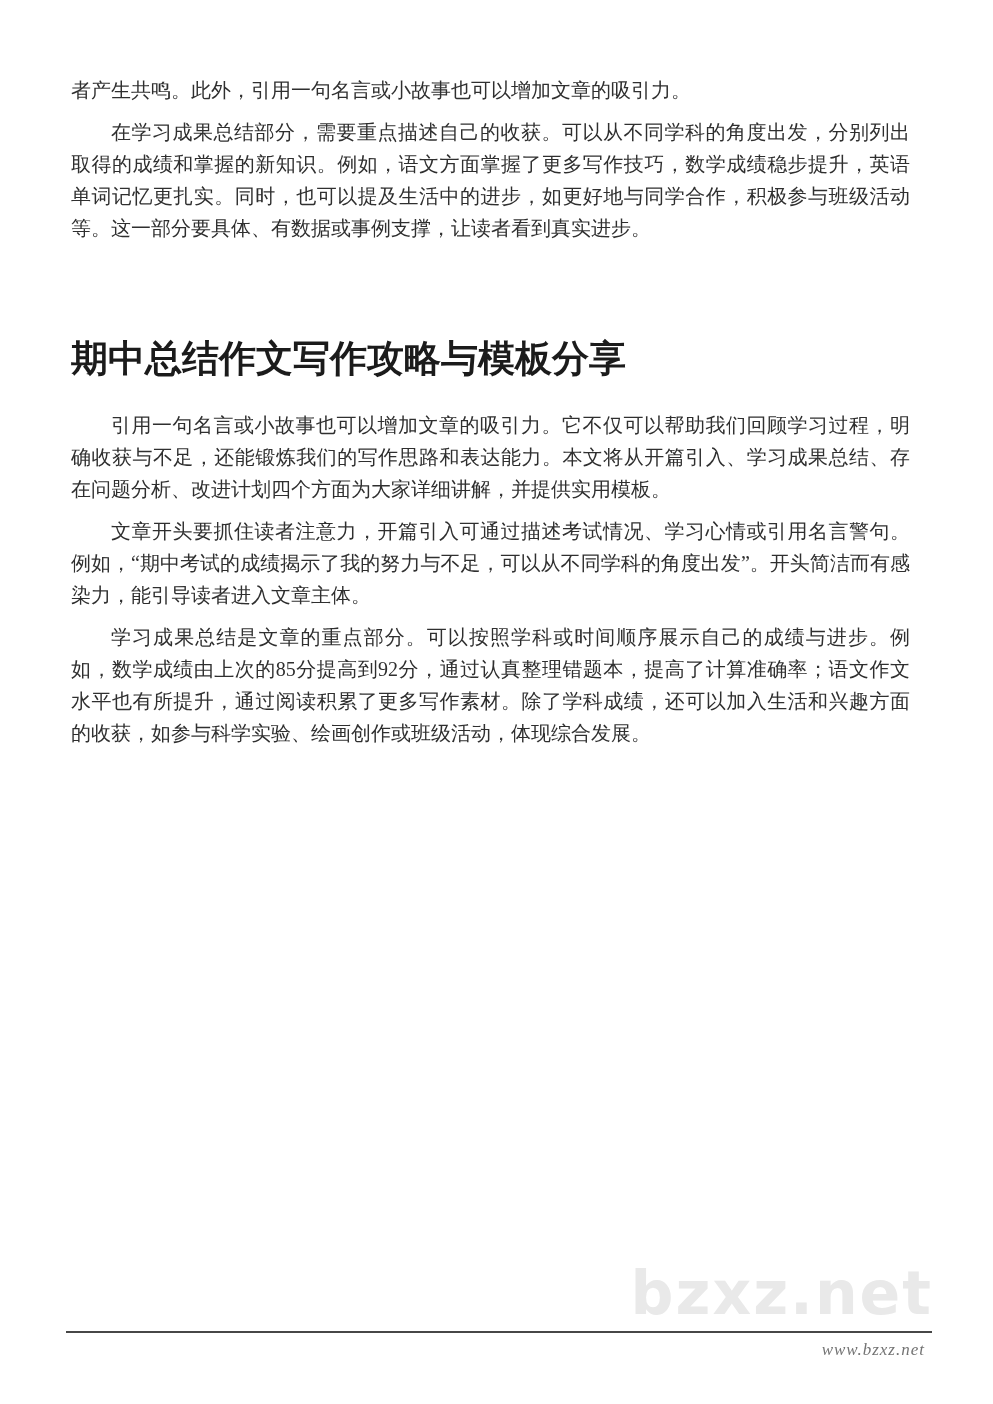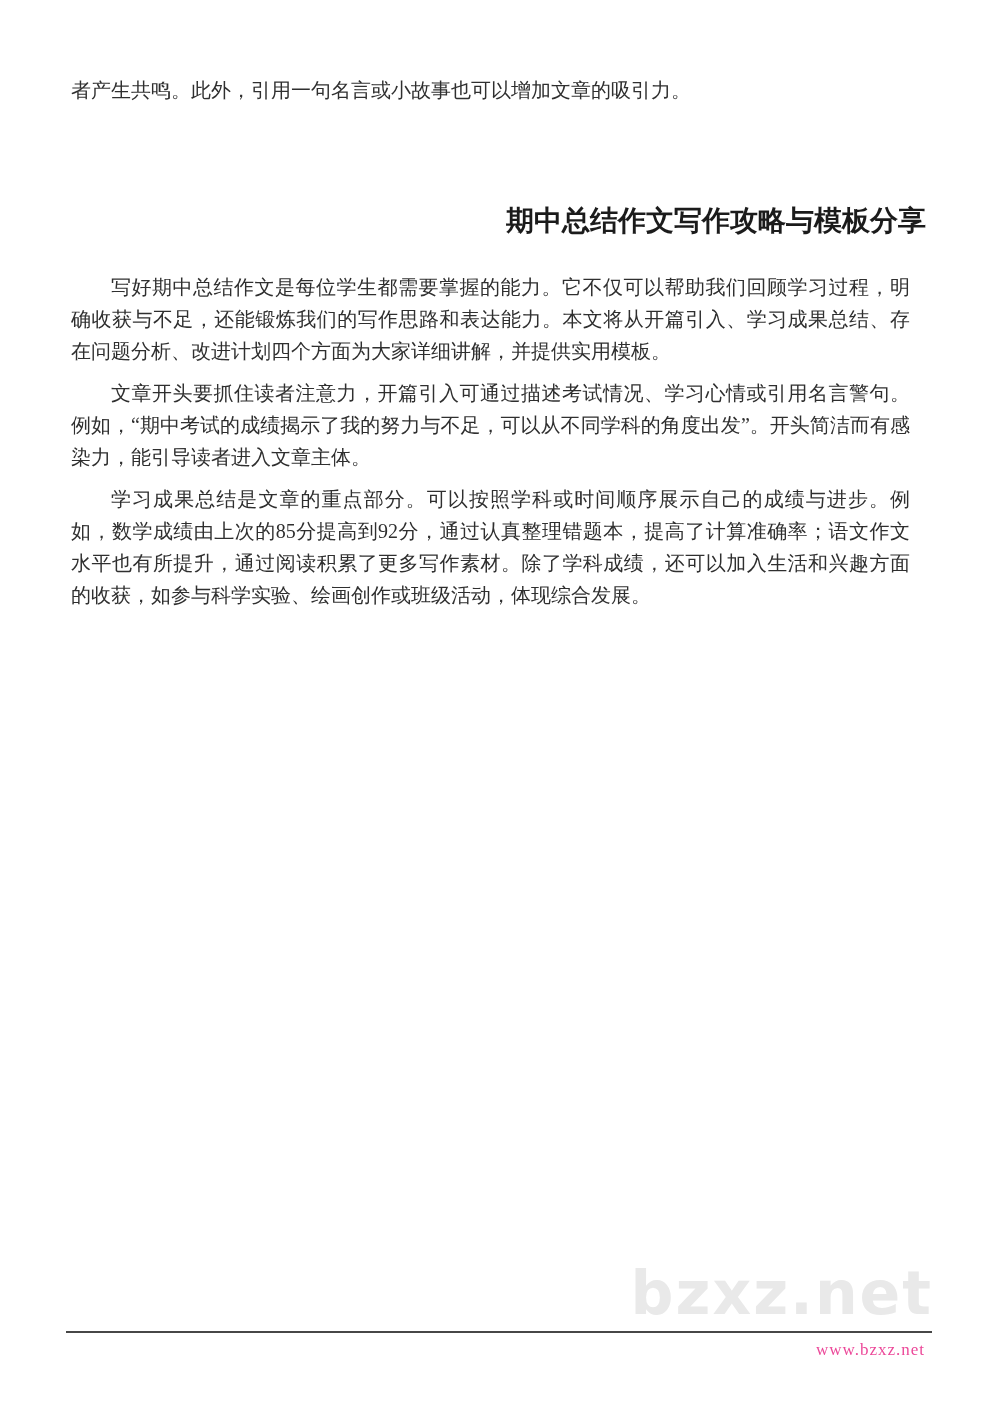--- a/index.html
+++ b/index.html
@@ -38,67 +38,69 @@
     line-height: 32px;
     text-align: justify;
   }
   .para {
     margin: 0 16px 10px 0;
   }
   .para.indent {
     text-indent: 2em;
   }
   .doc-title {
-    font-size: 28px;
+    font-size: 37px;
     font-weight: bold;
     color: #1b1b1b;
-    text-align: right;
+    text-align: left;
     text-indent: 0;
     line-height: 40px;
     margin: 95px 0 30px 0;
   }
   .footer-rule {
     position: absolute;
     left: 66px;
     top: 1331px;
     width: 866px;
     height: 0;
     border-top: 2px solid #474747;
     z-index: 2;
   }
   .footer-url {
     position: absolute;
     top: 1340px;
     right: 68px;
     z-index: 2;
     font-family: "Liberation Serif", "DejaVu Serif", serif;
+    font-style: italic;
     font-size: 17px;
     letter-spacing: 1px;
-    color: #ec4899;
+    color: #737373;
   }
 </style>
 </head>
 <body>
 
 <div class="page">
 
   <div class="watermark">bzxz.net</div>
 
   <div class="content">
 
     <p class="para">者产生共鸣。此外，引用一句名言或小故事也可以增加文章的吸引力。</p>
 
+    <p class="para indent">在学习成果总结部分，需要重点描述自己的收获。可以从不同学科的角度出发，分别列出取得的成绩和掌握的新知识。例如，语文方面掌握了更多写作技巧，数学成绩稳步提升，英语单词记忆更扎实。同时，也可以提及生活中的进步，如更好地与同学合作，积极参与班级活动等。这一部分要具体、有数据或事例支撑，让读者看到真实进步。</p>
 
 
 
 
 
     <h1 class="doc-title">期中总结作文写作攻略与模板分享</h1>
 
-    <p class="para indent">写好期中总结作文是每位学生都需要掌握的能力。它不仅可以帮助我们回顾学习过程，明确收获与不足，还能锻炼我们的写作思路和表达能力。本文将从开篇引入、学习成果总结、存在问题分析、改进计划四个方面为大家详细讲解，并提供实用模板。</p>
+    <p class="para indent">引用一句名言或小故事也可以增加文章的吸引力。它不仅可以帮助我们回顾学习过程，明确收获与不足，还能锻炼我们的写作思路和表达能力。本文将从开篇引入、学习成果总结、存在问题分析、改进计划四个方面为大家详细讲解，并提供实用模板。</p>
 
     <p class="para indent">文章开头要抓住读者注意力，开篇引入可通过描述考试情况、学习心情或引用名言警句。例如，“期中考试的成绩揭示了我的努力与不足，可以从不同学科的角度出发”。开头简洁而有感染力，能引导读者进入文章主体。</p>
 
     <p class="para indent">学习成果总结是文章的重点部分。可以按照学科或时间顺序展示自己的成绩与进步。例如，数学成绩由上次的85分提高到92分，通过认真整理错题本，提高了计算准确率；语文作文水平也有所提升，通过阅读积累了更多写作素材。除了学科成绩，还可以加入生活和兴趣方面的收获，如参与科学实验、绘画创作或班级活动，体现综合发展。</p>
 
 
   </div>
 
   <div class="footer-rule"></div>
 

